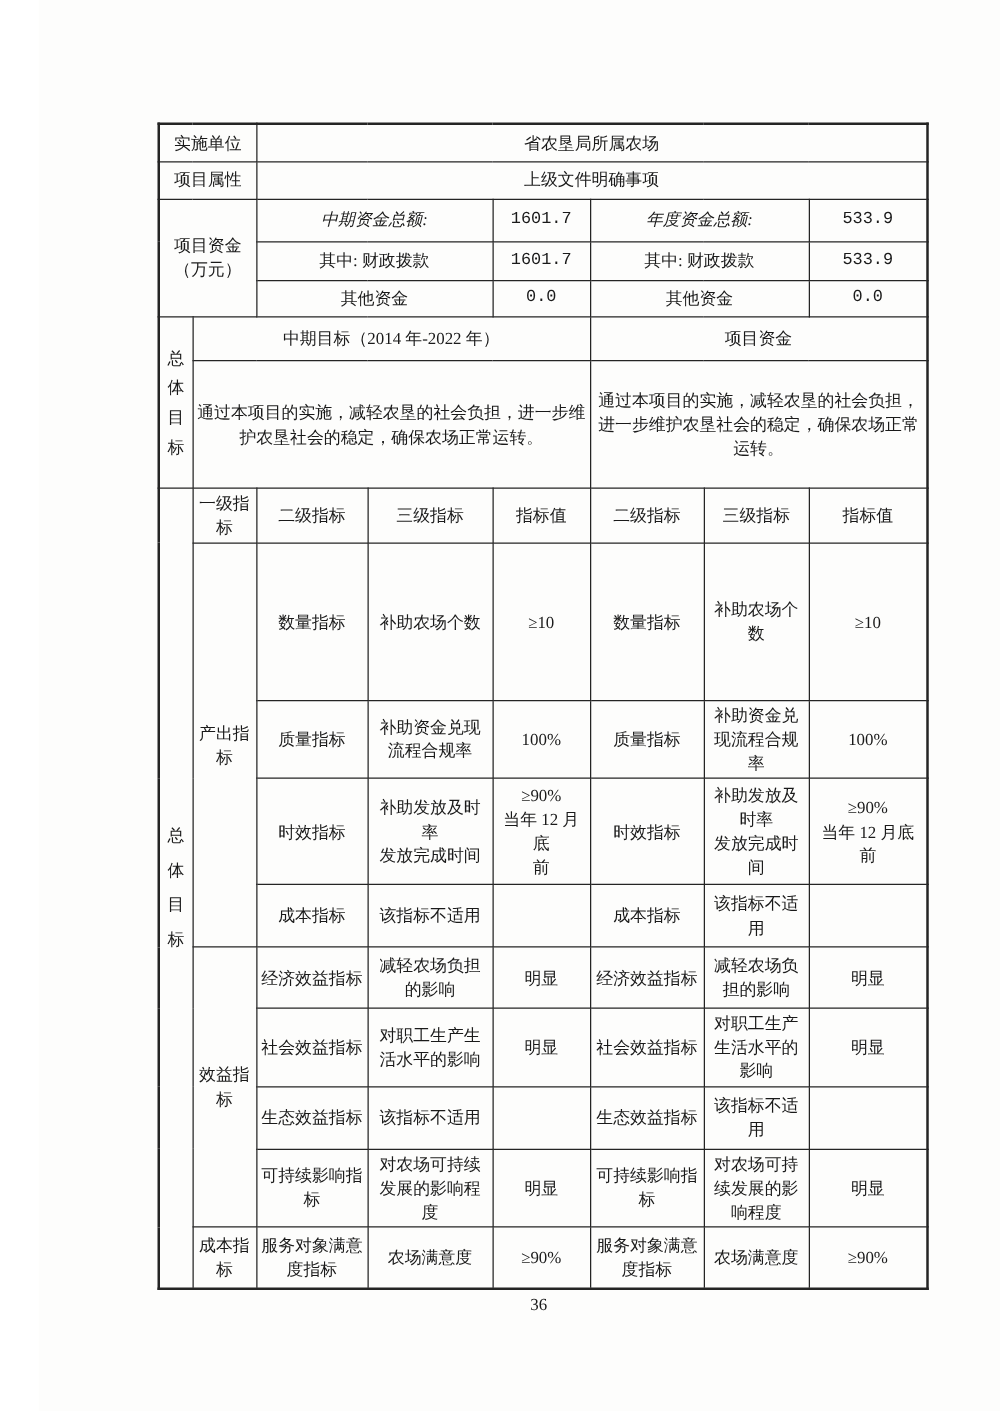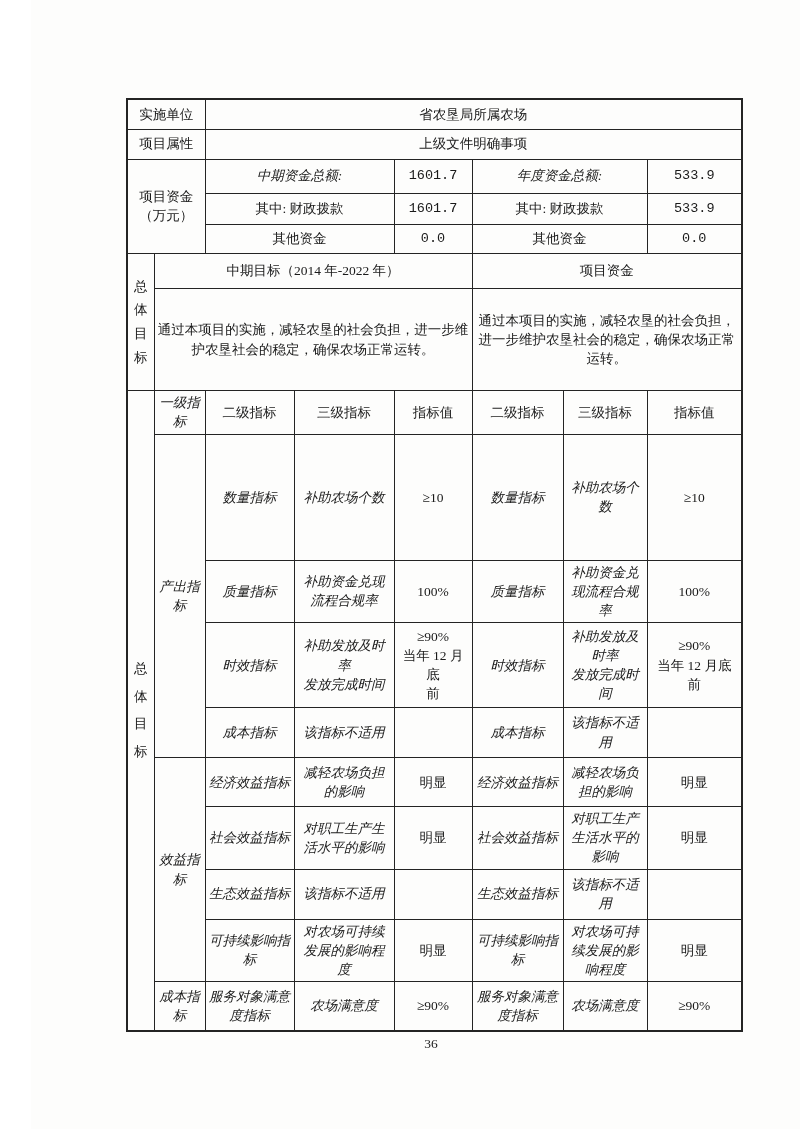--- a/index.html
+++ b/index.html
@@ -24,21 +24,21 @@
     line-height:1.42;
     white-space:pre-line;
     overflow:hidden;
   }
   td.tl { text-align:left; padding-left:3px;font-style:italic; }
   td.tr { text-align:right; padding-right:15px; }
   td.num { text-align:right; padding-right:4px;font-family:Liberation Mono, monospace; }
   td.l3 { text-align:left; padding-left:4px; padding-right:2px; }
   .vwrap { width:16px; margin:0 auto; word-break:break-all; line-height:1.75; text-align:center; }
   .vwrap.tall { line-height:2.05; }
-  .wrap3 { word-break:break-all;font-style:italic; }
+  .wrap3 { word-break:break-all; }
   .pagenum {
     position:absolute; left:0; right:0; top:1036px;
     text-align:center; font-size:13.5px;
   }
 </style>
 </head>
 <body>
 
 <div class="sheet">
 

